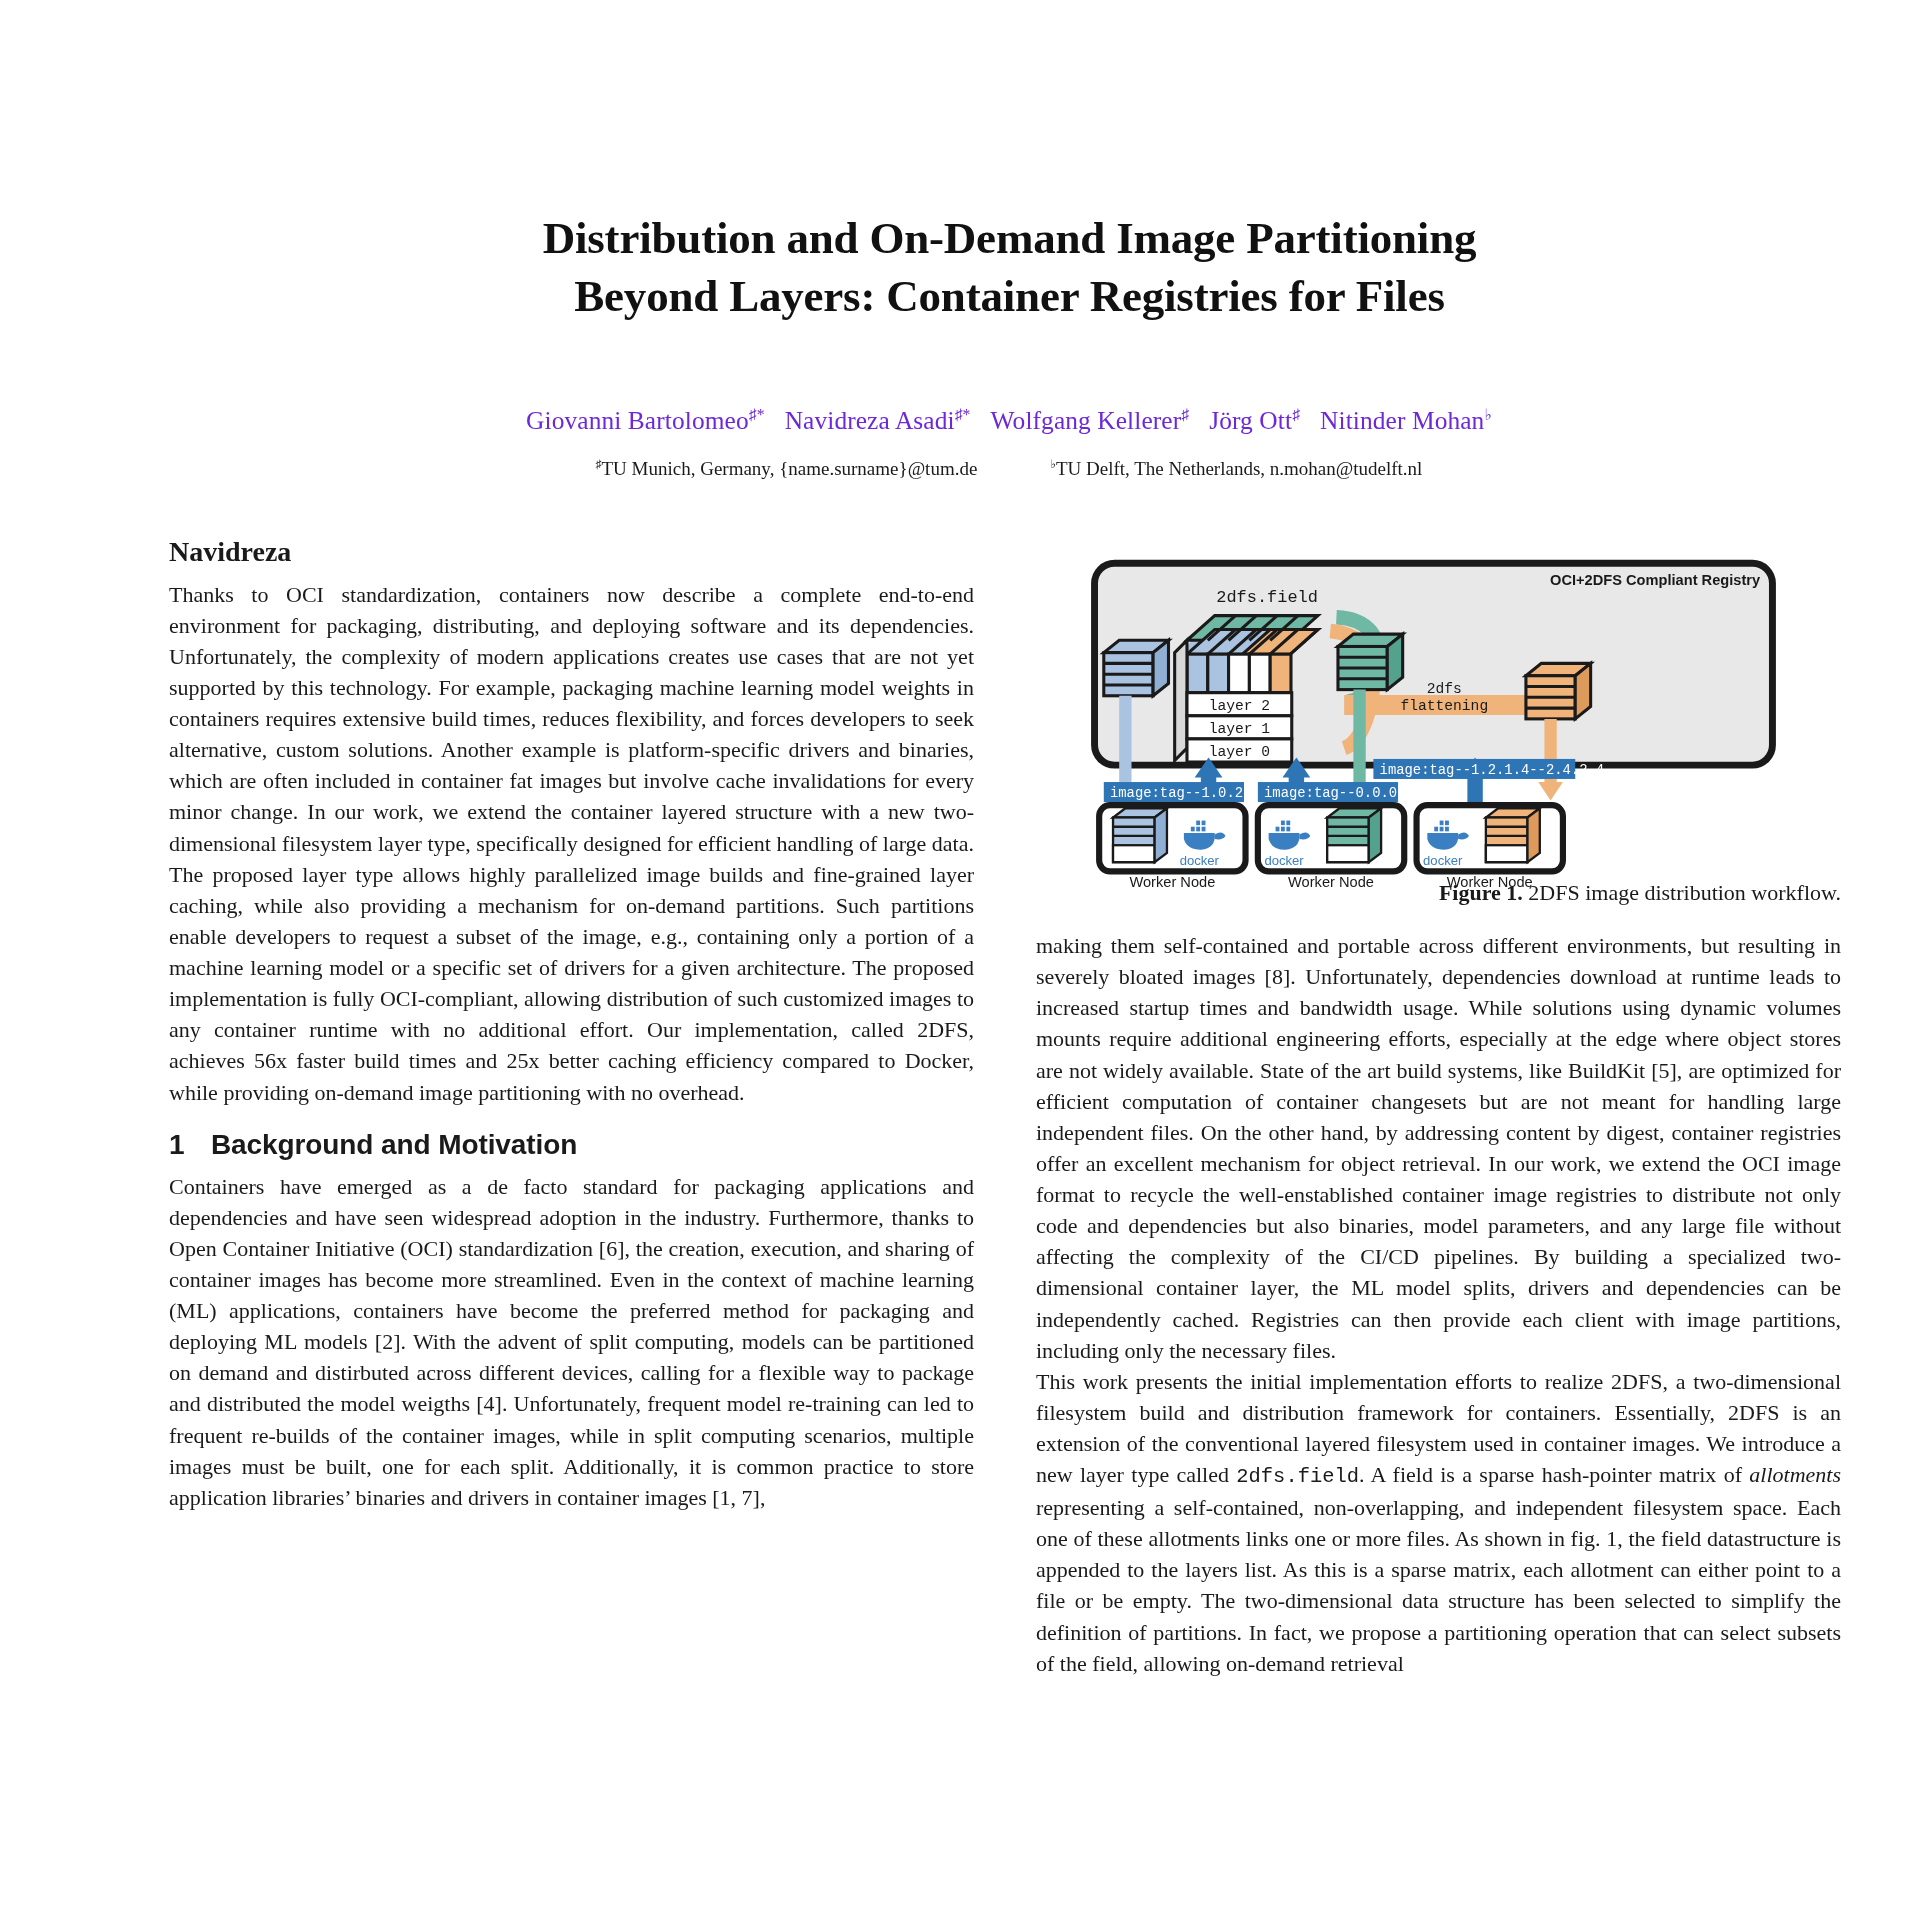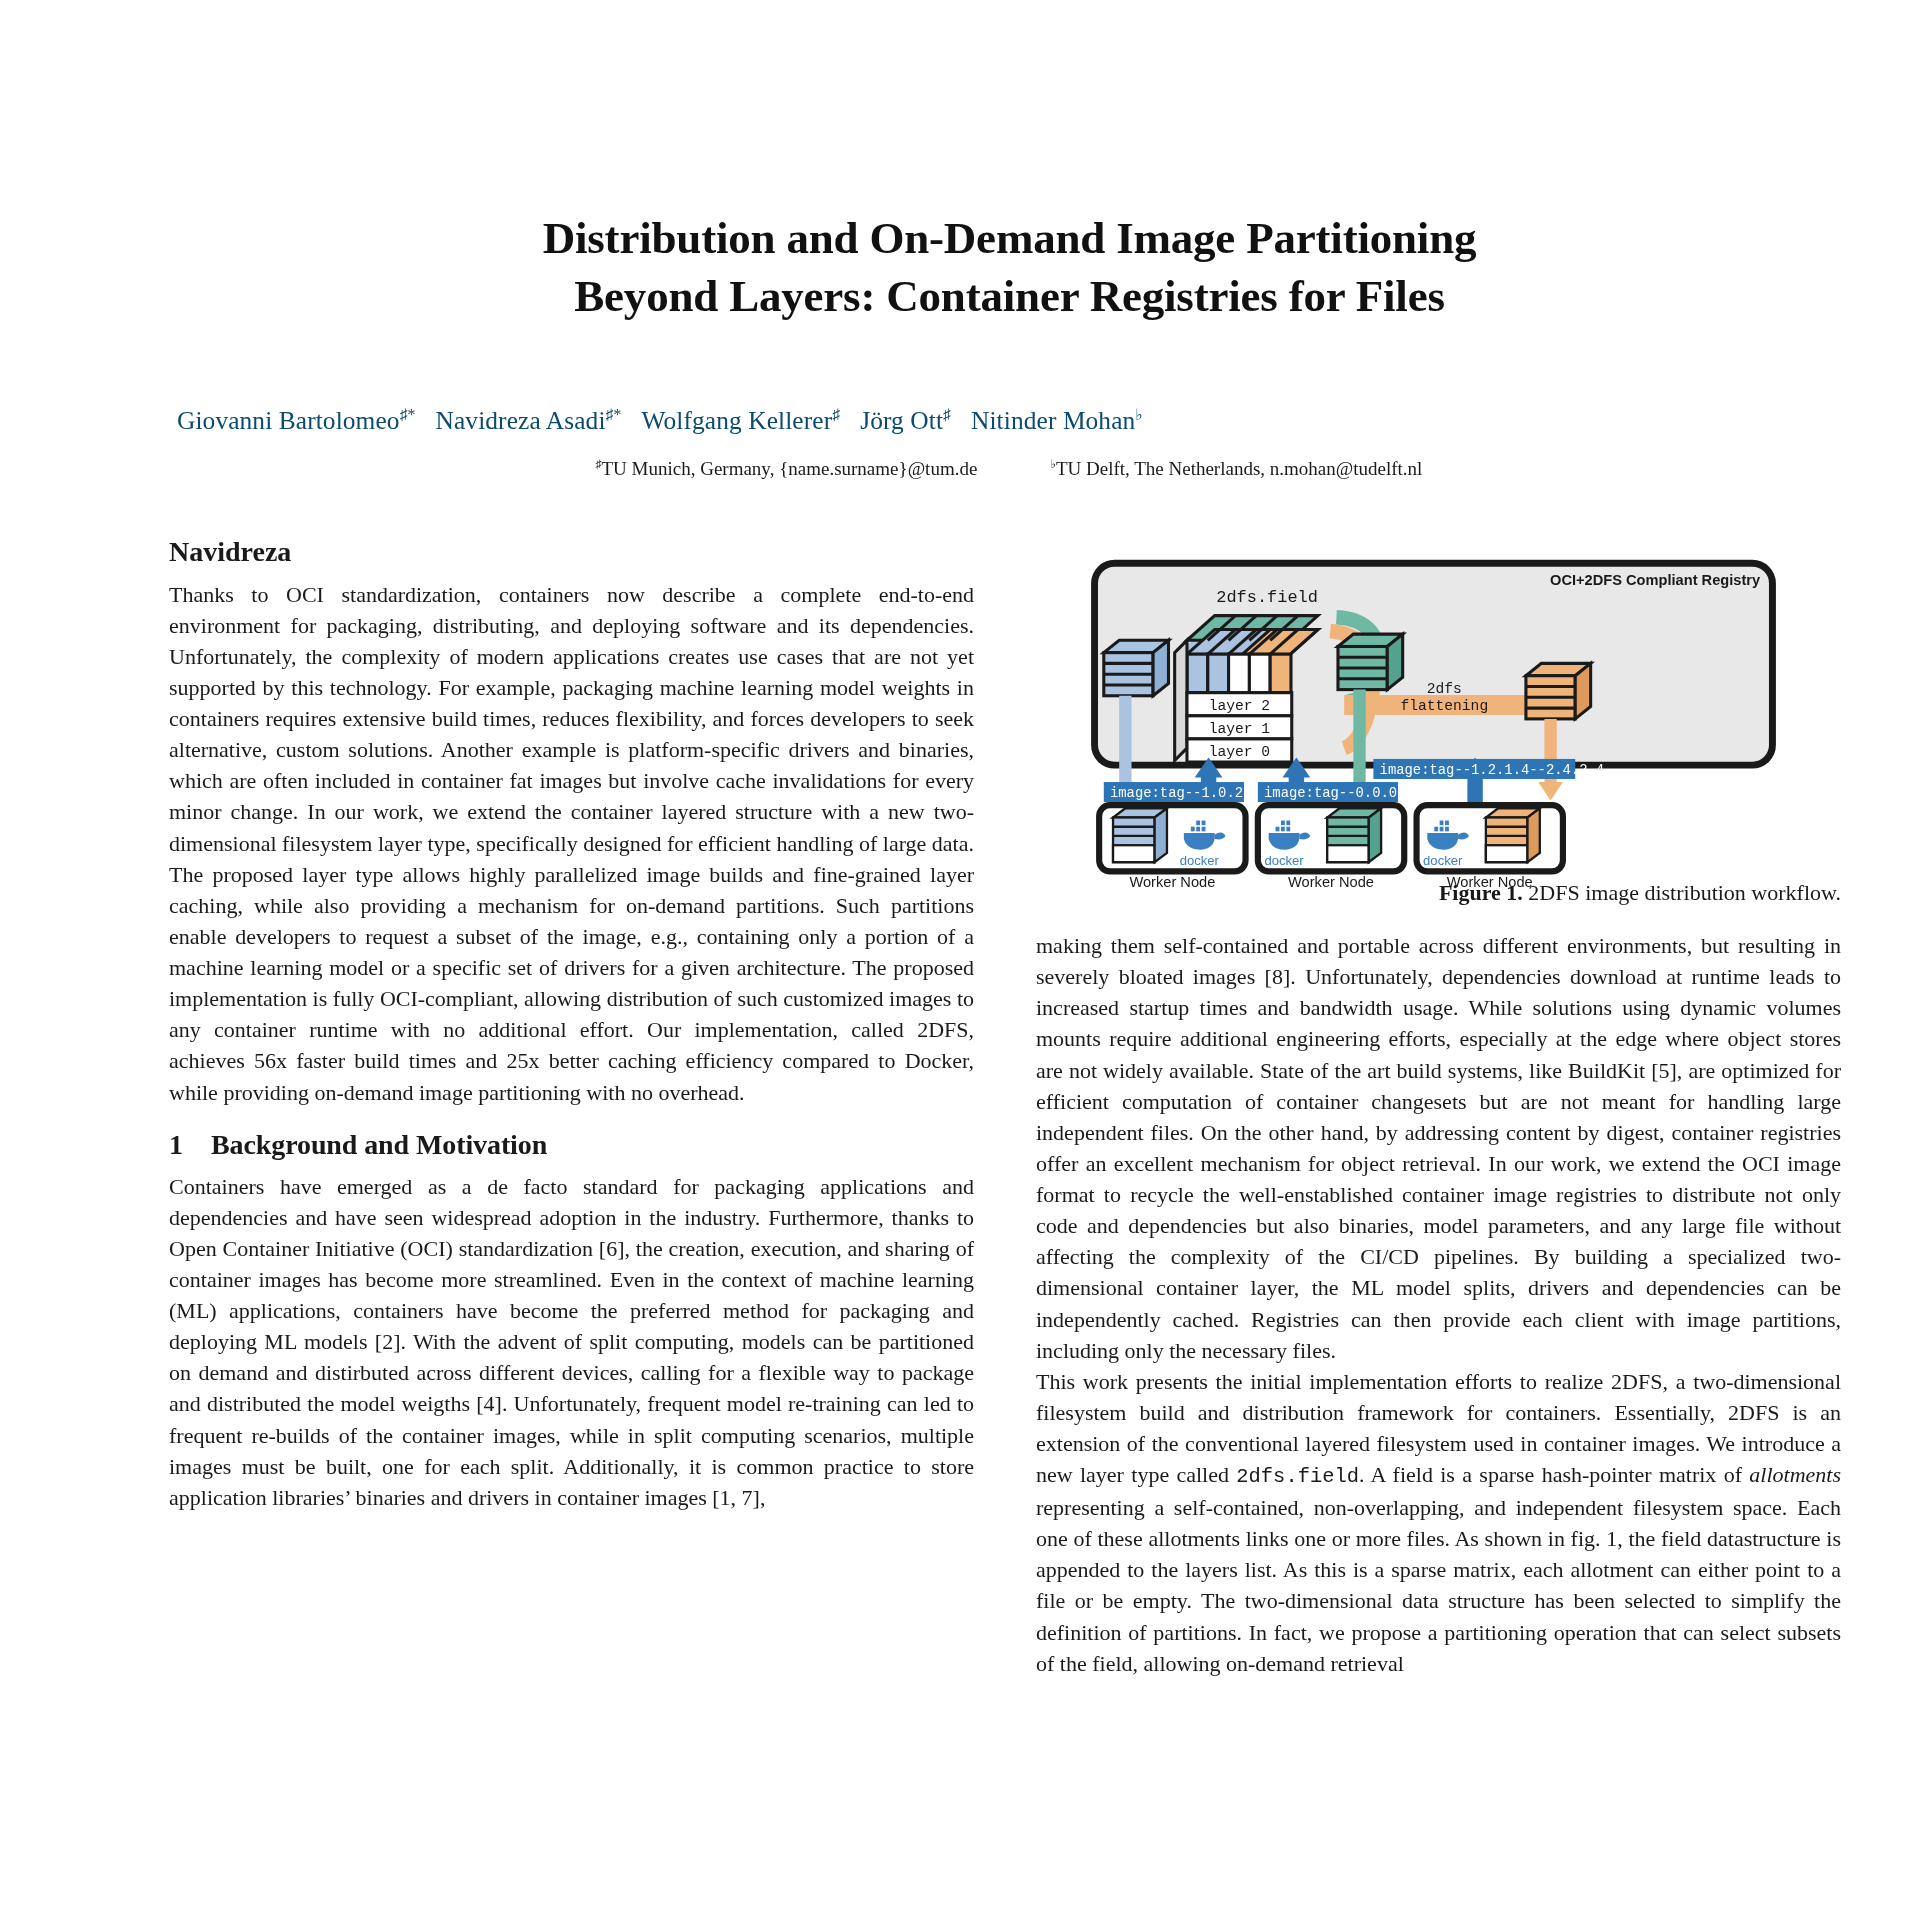--- a/index.html
+++ b/index.html
@@ -23,23 +23,24 @@
     font-family:"Liberation Serif", serif;
     font-weight:bold;
     font-size:45px;
     line-height:1.28;
     letter-spacing:-0.2px;
     color:#111;
   }
   .authors{
     position:absolute;
     left:177px; top:406px; width:1664px;
+    text-align:center;
     font-size:25.4px;
     letter-spacing:0.1px;
-    color:#0c4a6e;
+    color:#6d28d9;
   }
   .authors .nm{white-space:nowrap;}
   .authors .sep{display:inline-block;width:20px;}
   .affils{
     position:absolute;
     left:177px; top:458px; width:1664px;
     text-align:center;
     font-size:19px;
     color:#1a1a1a;
   }
@@ -54,21 +55,21 @@
     line-height:1.415;
     text-align:justify;
     text-justify:inter-word;
     hyphens:none;
     color:#1a1a1a;
   }
   .col-left{left:169px; top:535px; height:1591px;}
   .col-right{left:1036px; top:930px; height:1429px;}
 
   h2.sec{
-    font-family:Liberation Serif, serif;
+    font-family:Liberation Sans, sans-serif;
     font-weight:bold;
     font-size:28px;
     margin:0 0 9.2px 0;
     line-height:1.2;
     letter-spacing:-0.1px;
   }
   h2.abs{
     font-family:"Liberation Serif", serif;
     font-weight:bold;
     font-size:28px;

